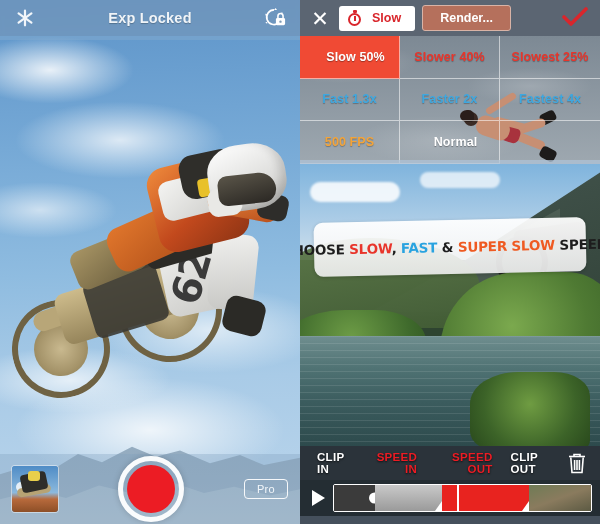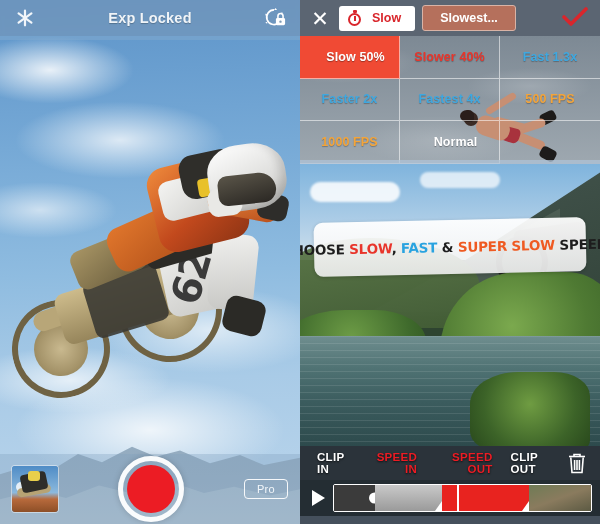--- a/index.html
+++ b/index.html
@@ -310,21 +310,21 @@
     <div class="r-top">
       <div class="r-x">✕</div>
       <div class="pill-slow">
         <div class="sw-ico">
           <div class="ring"></div>
             <div class="stem"></div>
             <div class="hand"></div>
         </div>
         <span>Slow</span>
       </div>
-      <div class="btn-render">Slowest...</div>
+      <div class="btn-render">Render...</div>
       <div class="r-check">
         <svg width="26" height="20" viewBox="0 0 26 20">
           <path d="M2 10 L9 17 L24 2" fill="none" stroke="#d9262c" stroke-width="3.6" stroke-linecap="round" stroke-linejoin="round"></path>
         </svg>
       </div>
     </div>
 
     <div class="grid-wrap">
       <div class="grid-bg"></div>
       <div class="diver">
@@ -340,33 +340,33 @@
         <div class="d-part d-hair"></div>
       </div>
       <div class="grid">
         <div class="cell sel">
             <span class="c-white">Slow 50%</span>
           </div>
         <div class="cell">
             <span class="c-red">Slower 40%</span>
           </div>
         <div class="cell">
+            <span class="c-red">Slowest 25%</span>
+          </div>
+        <div class="cell">
             <span class="c-blue">Fast 1.3x</span>
           </div>
         <div class="cell">
             <span class="c-blue">Faster 2x</span>
           </div>
         <div class="cell">
             <span class="c-blue">Fastest 4x</span>
           </div>
         <div class="cell">
             <span class="c-orange">500 FPS</span>
-          </div>
-        <div class="cell">
-            <span class="c-orange">1000 FPS</span>
           </div>
         <div class="cell">
             <span class="c-white">Normal</span>
           </div>
       </div>
       <div class="grid-underline"></div>
     </div>
 
     <div class="preview">
       <div class="pv-sky"></div>

